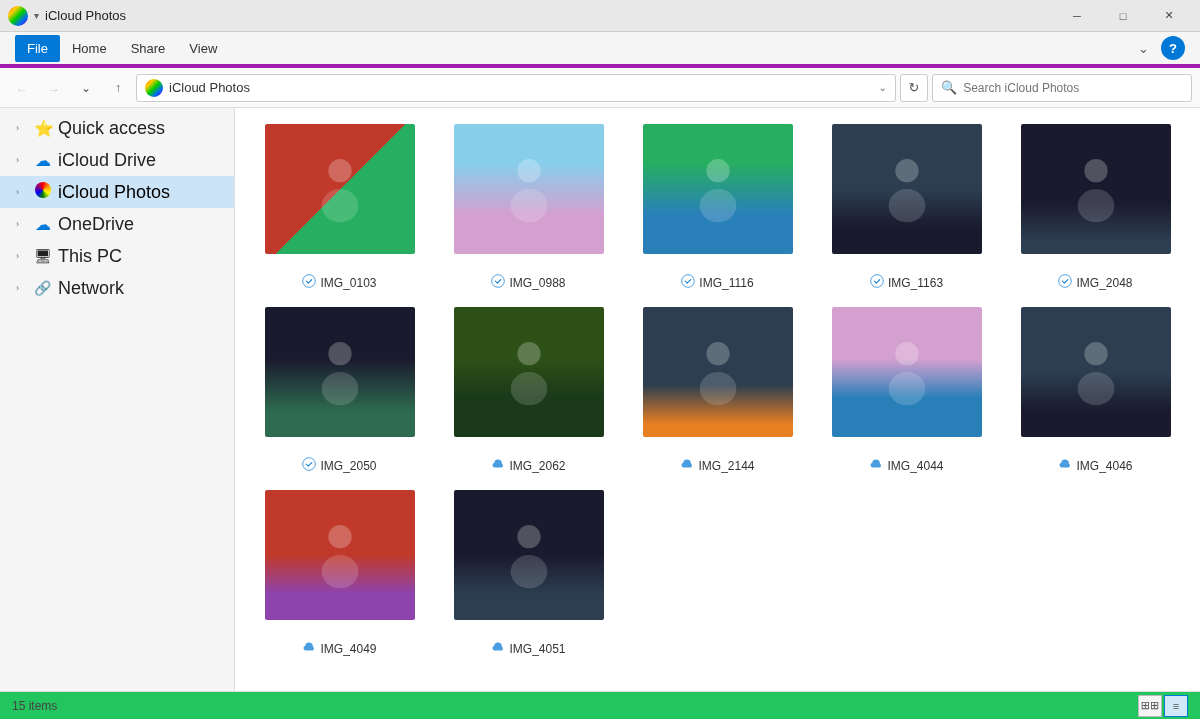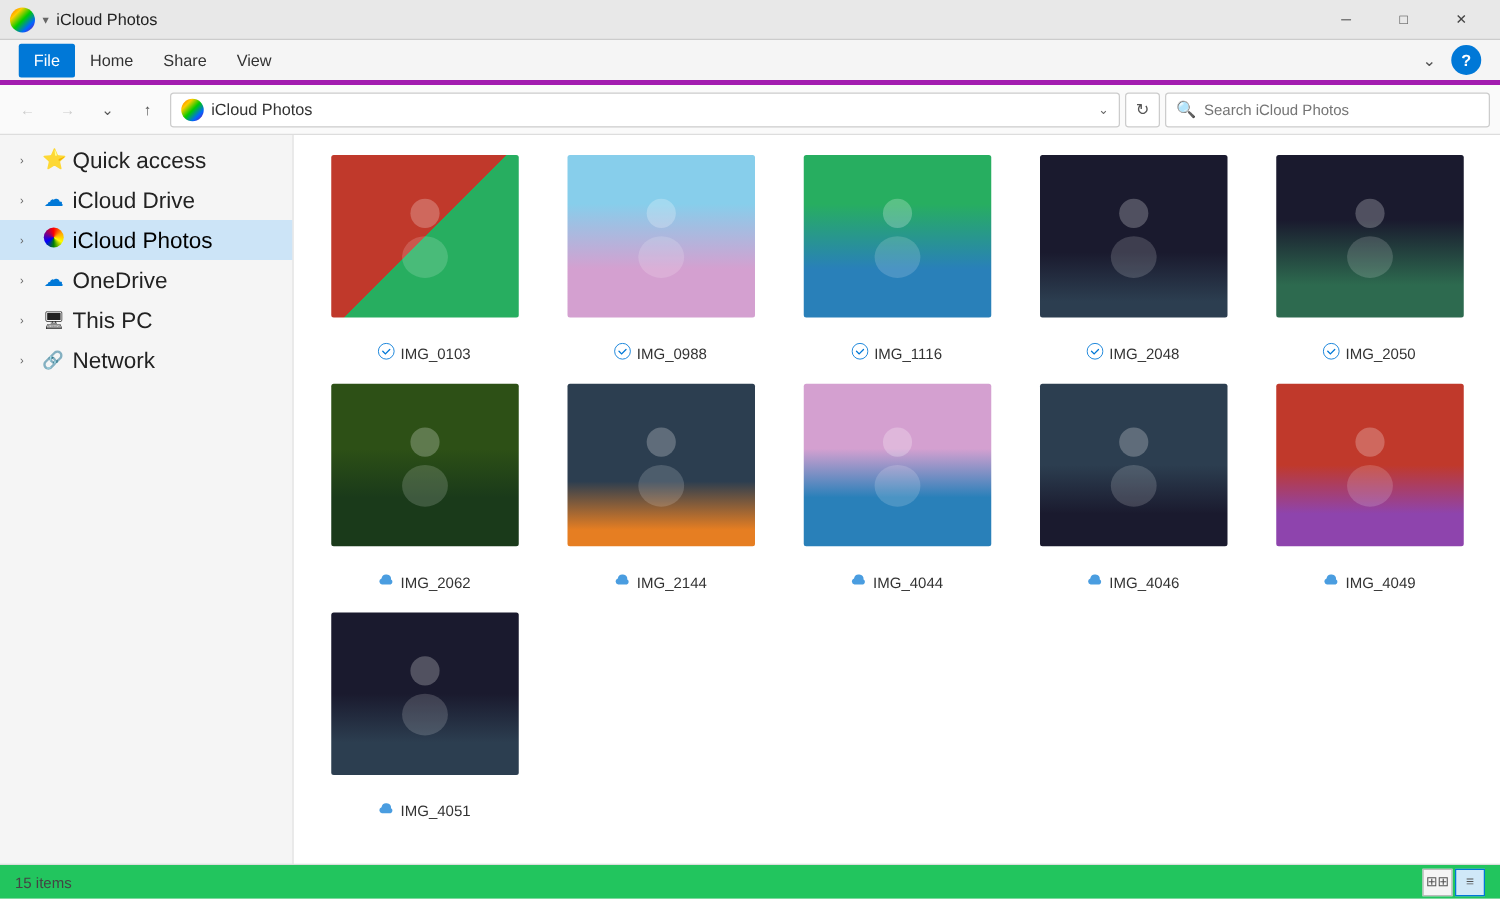--- a/index.html
+++ b/index.html
@@ -271,20 +271,37 @@
           </div>
           <div class="photo-label">
             <span class="sync-icon synced"><svg xmlns="http://www.w3.org/2000/svg" viewBox="0 0 20 20" width="14" height="14">
                 <circle cx="10" cy="10" r="9" fill="#fff" stroke="#0078d7" stroke-width="1"></circle>
                 <path d="M6 10l3 3 5-5" stroke="#0078d7" stroke-width="1.5" fill="none" stroke-linecap="round"></path>
               </svg></span>
             <span>IMG_1116</span>
           </div>
         </div>
         <div class="photo-item">
+          <div class="photo-thumb img-1163">
+            <div class="photo-person">
+              <svg viewBox="0 0 60 80" width="50" height="70" opacity="0.4">
+      <ellipse cx="30" cy="18" rx="14" ry="14" fill="rgba(255,255,255,0.6)"></ellipse>
+      <ellipse cx="30" cy="60" rx="22" ry="20" fill="rgba(255,255,255,0.4)"></ellipse>
+    </svg>
+            </div>
+          </div>
+          <div class="photo-label">
+            <span class="sync-icon synced"><svg xmlns="http://www.w3.org/2000/svg" viewBox="0 0 20 20" width="14" height="14">
+                <circle cx="10" cy="10" r="9" fill="#fff" stroke="#0078d7" stroke-width="1"></circle>
+                <path d="M6 10l3 3 5-5" stroke="#0078d7" stroke-width="1.5" fill="none" stroke-linecap="round"></path>
+              </svg></span>
+            <span>IMG_1163</span>
+          </div>
+        </div>
+        <div class="photo-item">
           <div class="photo-thumb img-2048">
             <div class="photo-person">
               <svg viewBox="0 0 60 80" width="50" height="70" opacity="0.4">
       <ellipse cx="30" cy="18" rx="14" ry="14" fill="rgba(255,255,255,0.6)"></ellipse>
       <ellipse cx="30" cy="60" rx="22" ry="20" fill="rgba(255,255,255,0.4)"></ellipse>
     </svg>
             </div>
           </div>
           <div class="photo-label">
             <span class="sync-icon synced"><svg xmlns="http://www.w3.org/2000/svg" viewBox="0 0 20 20" width="14" height="14">

